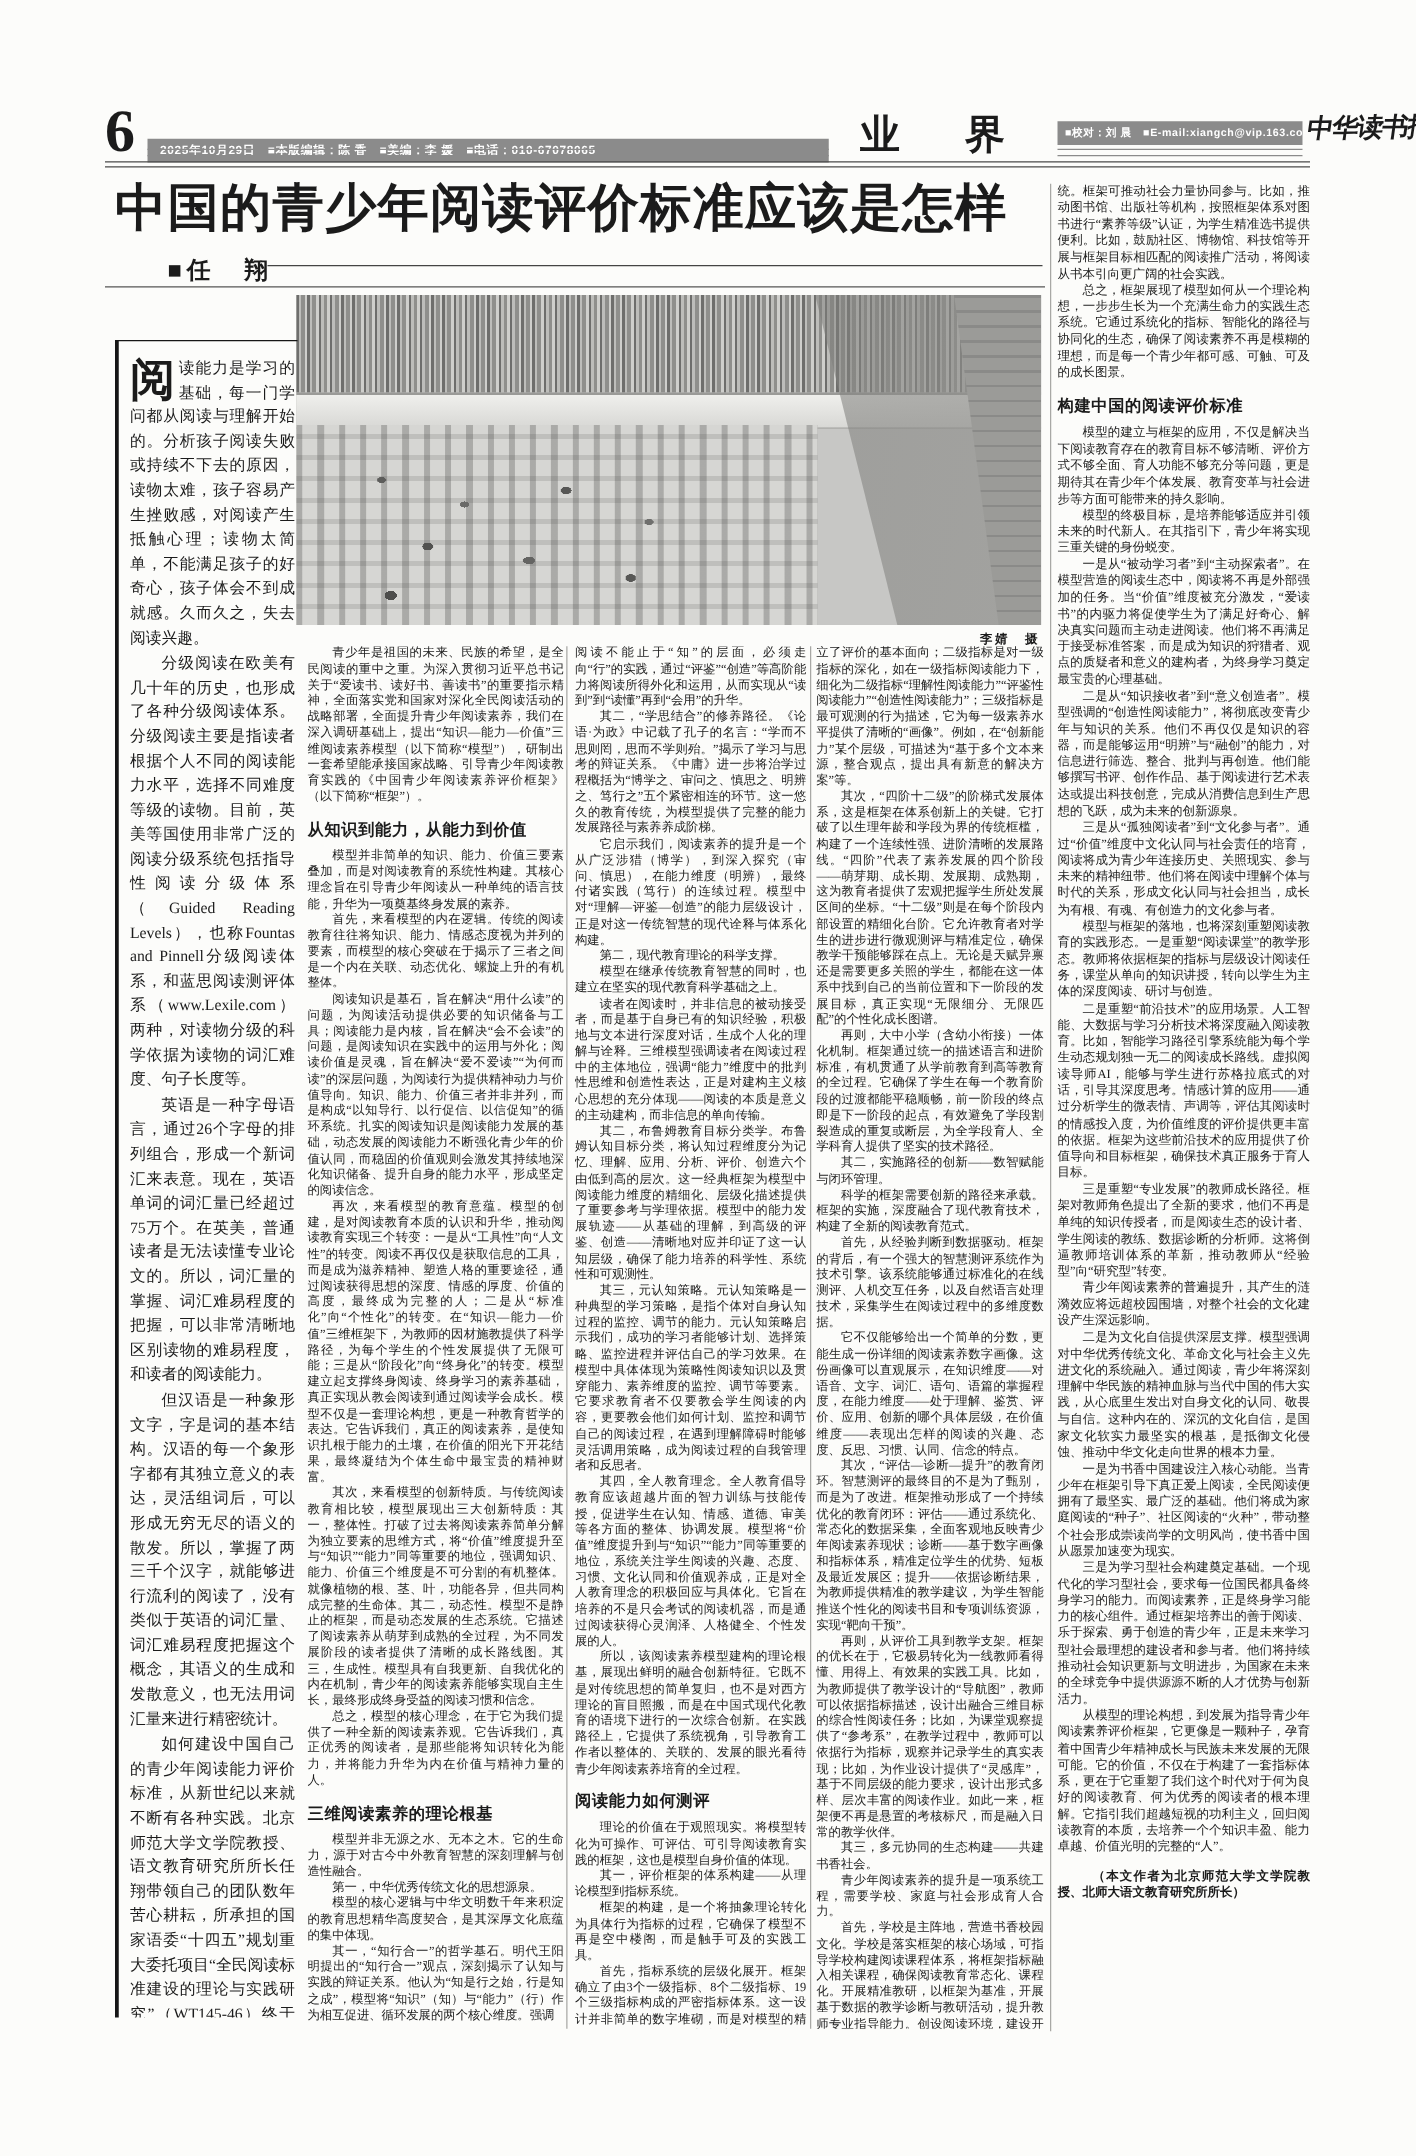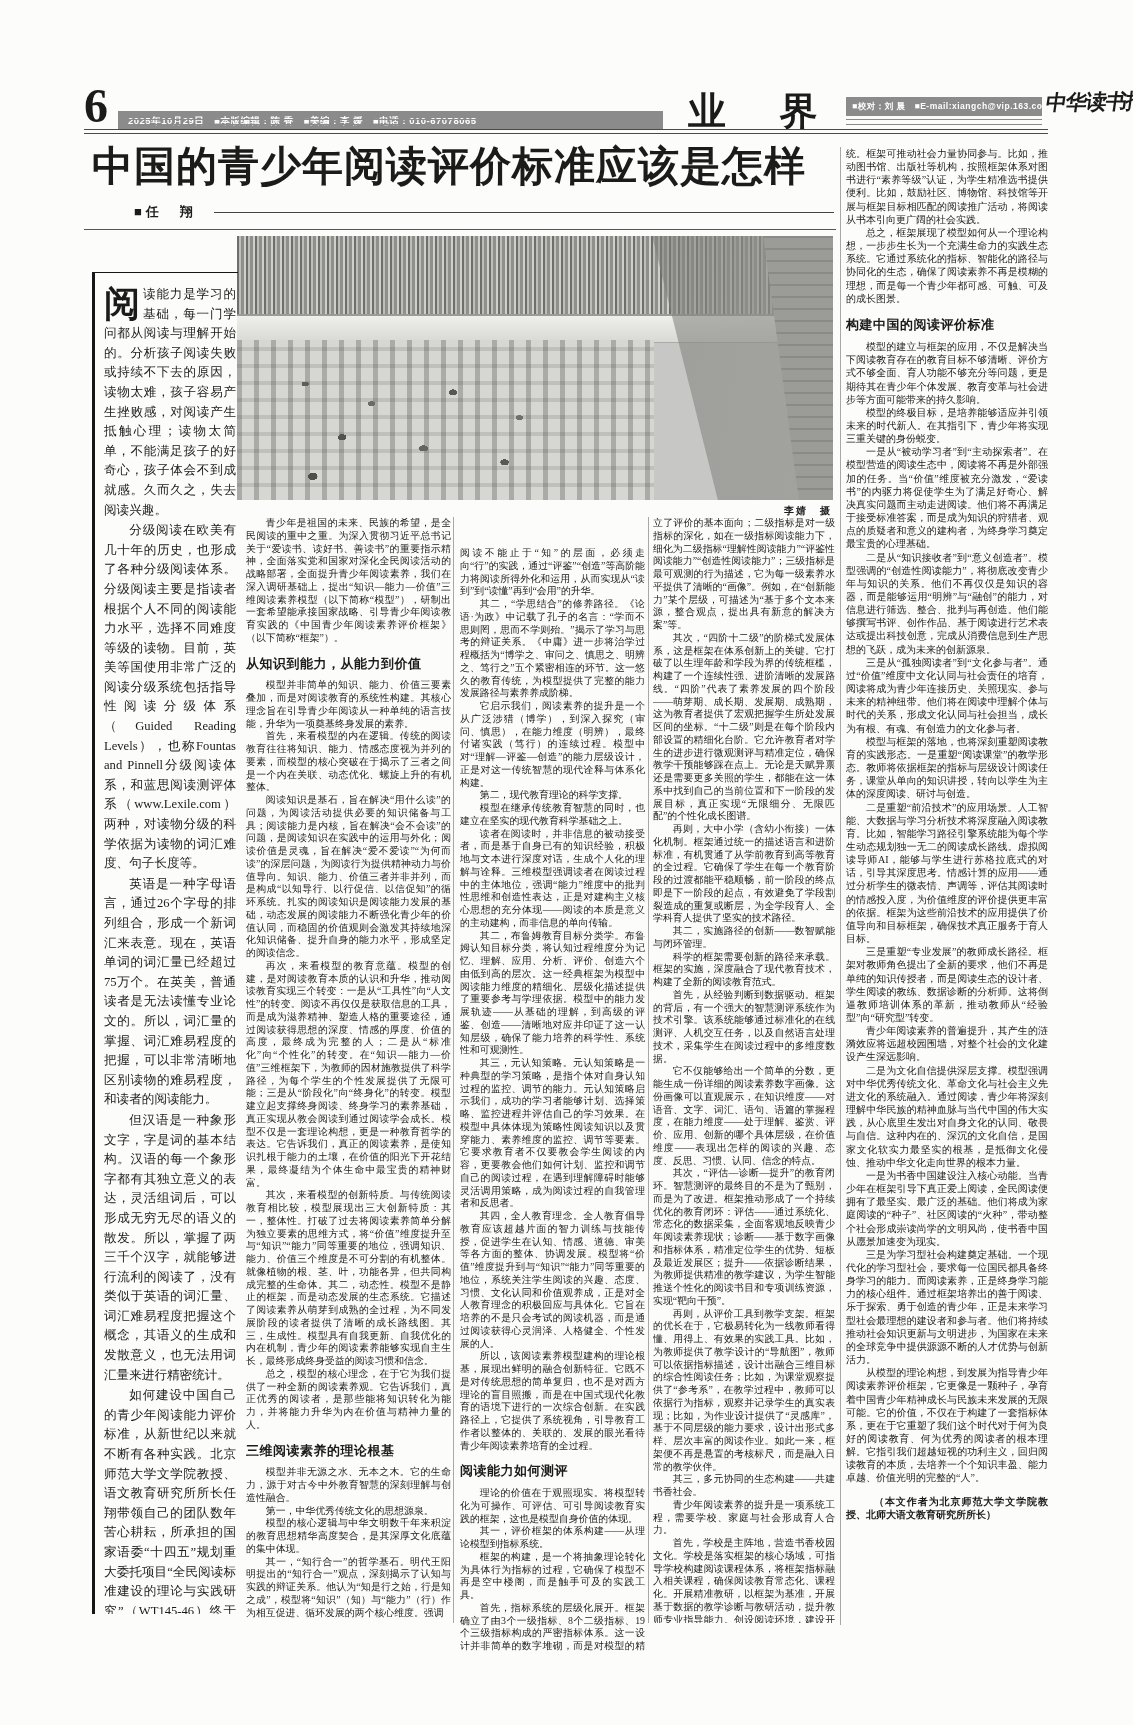--- a/index.html
+++ b/index.html
@@ -9,29 +9,29 @@
   .pgnum{position:absolute;left:84px;top:82px;font-size:48px;font-weight:700;line-height:48px;}
   .infobar{position:absolute;top:97px;height:19px;background:#8b8b8b;color:#ffffff;
            font-family:"Liberation Sans","DejaVu Sans",sans-serif;
            font-size:9.5px;font-weight:700;line-height:19px;padding:0 10px;box-sizing:border-box;
            letter-spacing:.5px;overflow:hidden;white-space:nowrap;}
   .bar-left{left:118px;width:545px;margin-top:14px;}
   .bar-right{left:846px;width:196px;font-size:8.5px;padding:0 6px;}
   .bar-underline{position:absolute;height:4px;border-top:1px solid #8b8b8b;border-bottom:1px solid #8b8b8b;}
   .bu-left{left:118px;top:119px;width:545px;}
   .bu-right{left:846px;top:119px;width:196px;}
-  .section-title{position:absolute;left:688px;top:86px;font-size:38px;font-weight:600;letter-spacing:22px;white-space:nowrap;font-family:Liberation Serif, serif;}
+  .section-title{position:absolute;left:688px;top:86px;font-size:32px;font-weight:600;letter-spacing:22px;white-space:nowrap;font-family:Liberation Serif, serif;}
   .masthead{position:absolute;left:1046px;top:88px;width:86px;font-size:21px;font-weight:700;
             letter-spacing:-1px;transform:skewX(-9deg) rotate(-1deg);white-space:nowrap;}
   .hdr-rule{position:absolute;left:84px;top:129px;width:964px;height:3px;
             border-top:1px solid #4a4a4a;border-bottom:1px solid #4a4a4a;}
   
   .headline{position:absolute;left:92px;top:140px;width:760px;font-size:41px;font-weight:700;
             letter-spacing:1px;white-space:nowrap;line-height:52px;}
-  .byline{position:absolute;left:134px;top:203px;font-size:13px;font-weight:700;letter-spacing:4px;}
+  .byline{position:absolute;left:134px;top:203px;font-size:19px;font-weight:700;letter-spacing:4px;}
   .byline-rule{position:absolute;left:214px;top:212px;width:620px;border-top:1px solid #444;}
   .headline-rule{position:absolute;left:84px;top:229px;width:752px;border-top:1px solid #555;}
   
   .photo{position:absolute;left:237px;top:236px;width:596px;height:264px;background:#c7c7c5;overflow:hidden;}
   .ph-shelf{position:absolute;left:0;top:0;width:100%;height:78px;
             background:repeating-linear-gradient(90deg,#6e6e6c 0 2px,#bdbdba 2px 4px,#8f8f8c 4px 7px,#cfcfcc 7px 9px);}
   .ph-rail{position:absolute;left:0;top:78px;width:100%;height:26px;background:linear-gradient(#efefec,#d8d8d5);
            border-top:2px solid #9a9a97;border-bottom:1px solid #aaaaa7;}
   .ph-wall{position:absolute;right:0;top:0;width:46%;height:100%;
            background:linear-gradient(100deg,rgba(120,120,118,.0) 0%,rgba(125,125,122,.55) 30%,rgba(150,150,147,.75) 100%);
@@ -61,21 +61,21 @@
   .col p.cont{text-indent:0;}
   .col p.note{font-weight:700;text-indent:2.8em;margin-top:10px;}
   .col .col-subhead{font-size:13px;font-weight:700;margin:13px 0 9px 0;text-indent:0;
                     letter-spacing:.5px;white-space:nowrap;}
   .col-intro{left:92px;top:272px;width:146px;height:1342px;border-left:3px solid #161616;
              border-top:1px solid #161616;padding:12px 2px 0 9px;box-sizing:border-box;
              font-size:12.6px;line-height:19.6px;}
   .col-intro p{margin-bottom:1px;}
   .dropcap{float:left;font-size:36px;line-height:34px;font-weight:700;padding:2px 3px 0 0;}
   .col-2{left:246px;top:517px;width:205px;height:1106px;font-size:9.9px;line-height:12.75px;}
-  .col-3{left:460px;top:547px;width:185px;height:1106px;font-size:9.9px;line-height:12.75px;}
+  .col-3{left:460px;top:517px;width:185px;height:1106px;font-size:9.9px;line-height:12.75px;}
   .col-4{left:653px;top:517px;width:182px;height:1106px;font-size:9.9px;line-height:12.75px;}
   .col-5{left:846px;top:147px;width:202px;height:1478px;font-size:10px;line-height:13.15px;}
   .vdiv{position:absolute;width:1px;background:#a8a8a5;}
   .vd1{left:453px;top:517px;height:1106px;}
   .vd2{left:648px;top:517px;height:1106px;}
   .vd3{left:840px;top:147px;height:1478px;}
 </style>
 </head>
 <body>
 

